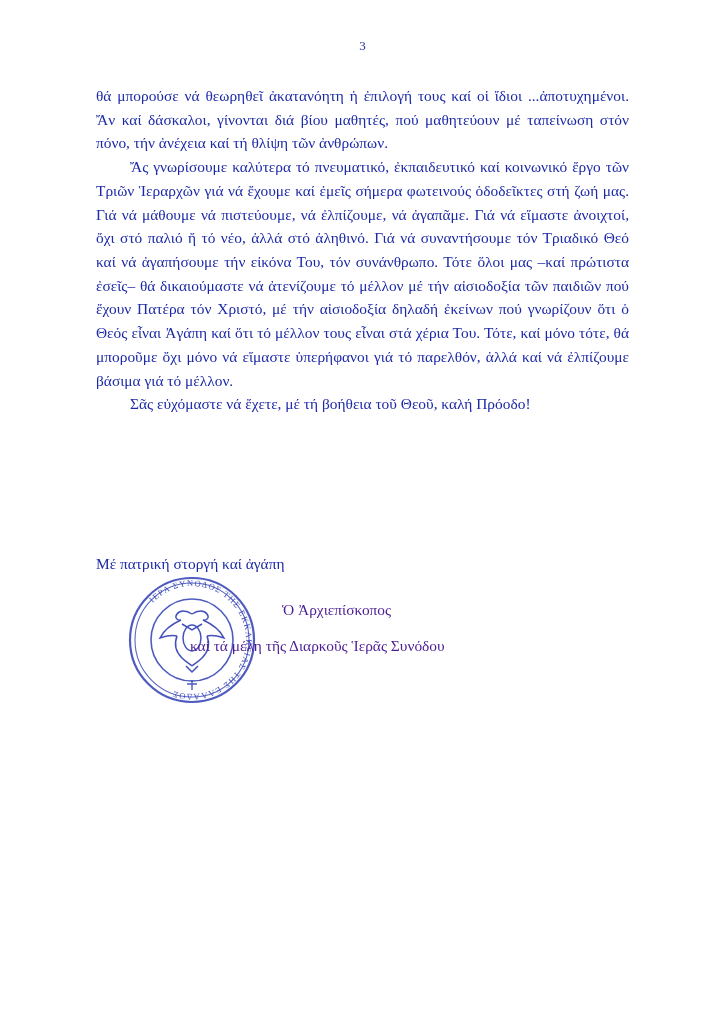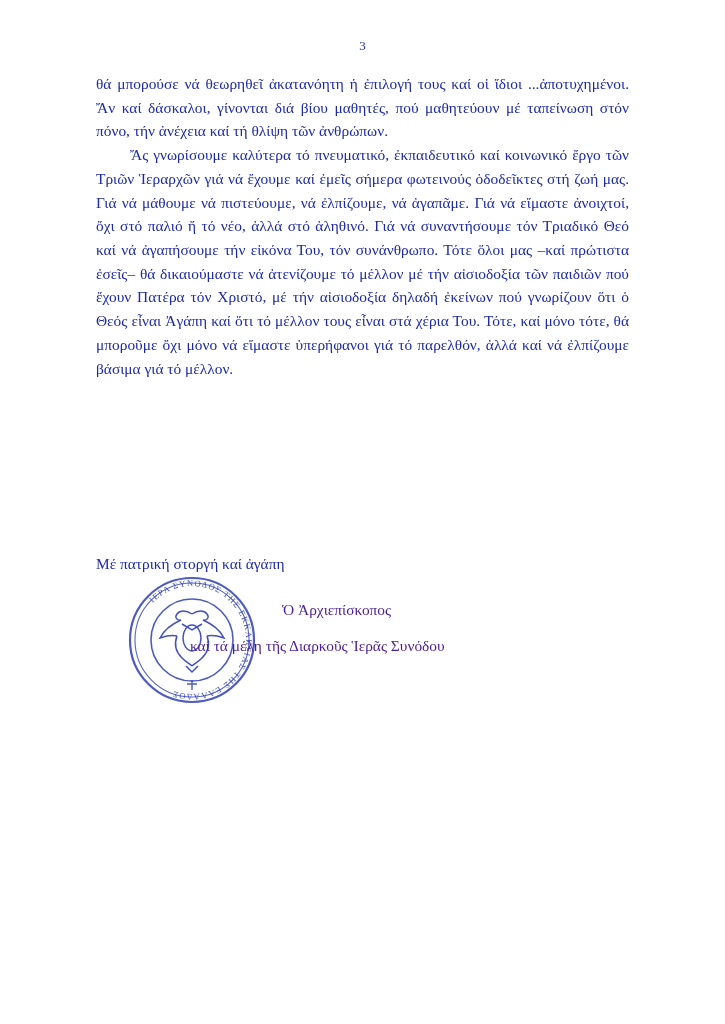--- a/index.html
+++ b/index.html
@@ -24,21 +24,21 @@
     top: 38px;
     left: 0;
     width: 725px;
     text-align: center;
     font-size: 13px;
     color: #1e2fa0;
     font-family: "Liberation Serif", serif;
   }
   .body-text {
     position: absolute;
-    top: 72px;
+    top: 84px;
     left: 96px;
     width: 533px;
     color: #1d2aa8;
     font-size: 15.4px;
     line-height: 1.54;
     text-align: justify;
     font-family: "Liberation Serif", serif;
   }
   .body-text p {
     margin: 0 0 0 0;
@@ -95,20 +95,21 @@
 </head>
 <body>
 
 <div class="page">
 
   <div class="page-number">3</div>
 
   <div class="body-text">
     <p>θά μπορούσε νά θεωρηθεῖ ἀκατανόητη ἡ ἐπιλογή τους καί οἱ ἴδιοι ...ἀποτυχημένοι. Ἄν καί δάσκαλοι, γίνονται διά βίου μαθητές, πού μαθητεύουν μέ ταπείνωση στόν πόνο, τήν ἀνέχεια καί τή θλίψη τῶν ἀνθρώπων.</p>
     <p class="indent">Ἄς γνωρίσουμε καλύτερα τό πνευματικό, ἐκπαιδευτικό καί κοινωνικό ἔργο τῶν Τριῶν Ἱεραρχῶν γιά νά ἔχουμε καί ἐμεῖς σήμερα φωτεινούς ὁδοδεῖκτες στή ζωή μας. Γιά νά μάθουμε νά πιστεύουμε, νά ἐλπίζουμε, νά ἀγαπᾶμε. Γιά νά εἴμαστε ἀνοιχτοί, ὄχι στό παλιό ἤ τό νέο, ἀλλά στό ἀληθινό. Γιά νά συναντήσουμε τόν Τριαδικό Θεό καί νά ἀγαπήσουμε τήν εἰκόνα Του, τόν συνάνθρωπο. Τότε ὅλοι μας –καί πρώτιστα ἐσεῖς– θά δικαιούμαστε νά ἀτενίζουμε τό μέλλον μέ τήν αἰσιοδοξία τῶν παιδιῶν πού ἔχουν Πατέρα τόν Χριστό, μέ τήν αἰσιοδοξία δηλαδή ἐκείνων πού γνωρίζουν ὅτι ὁ Θεός εἶναι Ἀγάπη καί ὅτι τό μέλλον τους εἶναι στά χέρια Του. Τότε, καί μόνο τότε, θά μποροῦμε ὄχι μόνο νά εἴμαστε ὑπερήφανοι γιά τό παρελθόν, ἀλλά καί νά ἐλπίζουμε βάσιμα γιά τό μέλλον.</p>
+    <p class="indent">Σᾶς εὐχόμαστε νά ἔχετε, μέ τή βοήθεια τοῦ Θεοῦ, καλή Πρόοδο!</p>
   </div>
 
   <div class="closing">Μέ πατρική στοργή καί ἀγάπη</div>
 
   <div class="seal">
     <svg width="136" height="136" viewBox="0 0 136 136" xmlns="http://www.w3.org/2000/svg">
       <defs>
         <path id="sealCircle" d="M 68,68 m -54,0 a 54,54 0 1,1 108,0 a 54,54 0 1,1 -108,0"></path>
       </defs>
       <circle cx="68" cy="68" r="62" fill="none" stroke="#2f3fb5" stroke-width="2.2" opacity="0.85"></circle>

